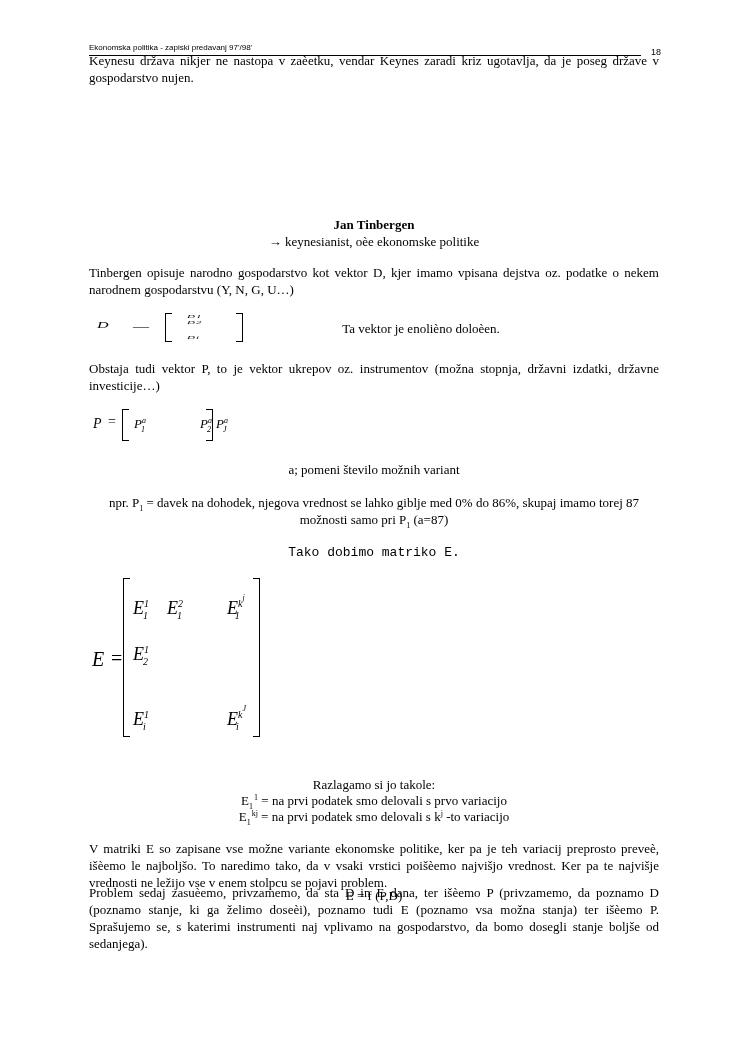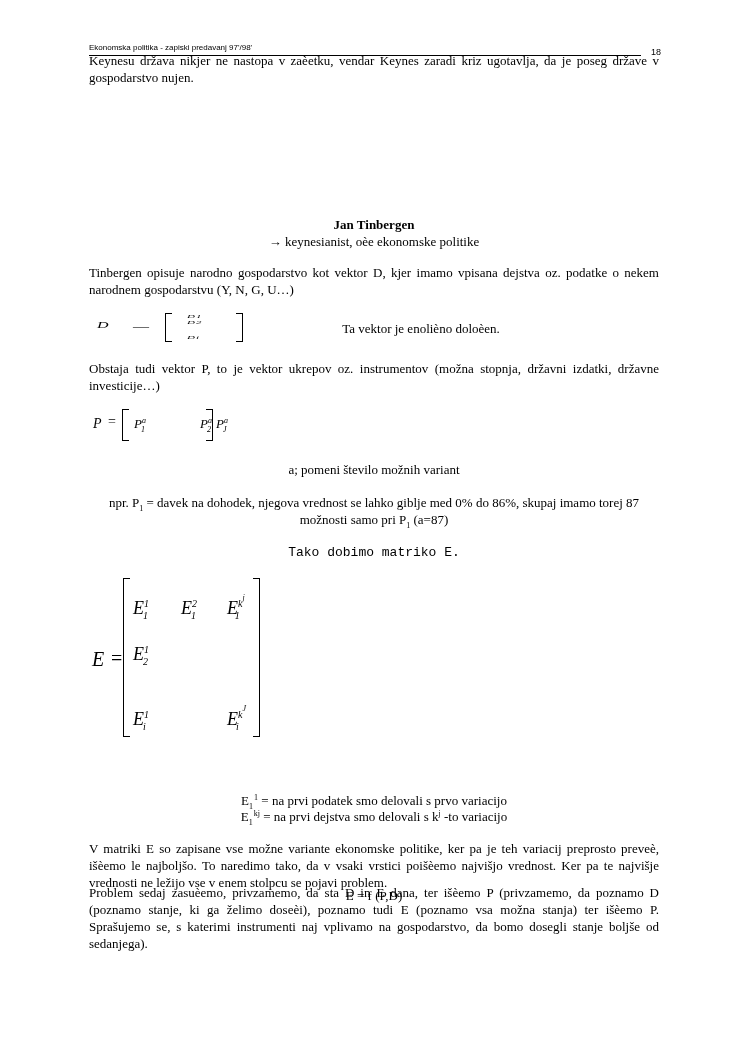--- a/index.html
+++ b/index.html
@@ -69,28 +69,29 @@
   <div class="txt nj" style="top:494px;"><span>npr. P</span><sub>1</sub><span> = davek na dohodek, njegova vrednost se lahko giblje med 0% do 86%, skupaj imamo torej 87</span></div>
   <div class="txt nj" style="top:511px;"><span>možnosti samo pri P</span><sub>1</sub><span> (a=87)</span></div>
 
   <div class="txt nj" style="top:544px;font-family:Liberation Mono, monospace;">Tako dobimo matriko E.</div>
 
   <div>
     <span class="math" style="left:92px; top:648px; font-size:20px;">E</span>
     <span class="math" style="left:111px; top:647px; font-size:20px; font-style:normal;">=</span>
     <div class="bracket bl" style="left:123px; top:578px; height:157px;"></div>
     <span class="math" style="left:133px; top:598px; font-size:18px;"><span>E</span><sup style="font-size:10px;">1</sup><sub style="font-size:10px; margin-left:-6px;">1</sub></span>
-    <span class="math" style="left:167px; top:598px; font-size:18px;margin-left:14px;"><span>E</span><sup style="font-size:10px;">2</sup><sub style="font-size:10px; margin-left:-6px;">1</sub></span>
+    <span class="math" style="left:167px; top:598px; font-size:18px;"><span>E</span><sup style="font-size:10px;">2</sup><sub style="font-size:10px; margin-left:-6px;">1</sub></span>
     <span class="math" style="left:227px; top:598px; font-size:18px;"><span>E</span><sup style="font-size:10px;">k<sup style="font-size:8px; position:relative; top:-3px;">j</sup></sup><sub style="font-size:10px; margin-left:-10px;">1</sub></span>
     <span class="math" style="left:133px; top:644px; font-size:18px;"><span>E</span><sup style="font-size:10px;">1</sup><sub style="font-size:10px; margin-left:-6px;">2</sub></span>
     <span class="math" style="left:133px; top:709px; font-size:18px;"><span>E</span><sup style="font-size:10px;">1</sup><sub style="font-size:10px; margin-left:-6px;">i</sub></span>
     <span class="math" style="left:227px; top:709px; font-size:18px;"><span>E</span><sup style="font-size:10px;">k<sup style="font-size:8px; position:relative; top:-3px;">J</sup></sup><sub style="font-size:10px; margin-left:-10px;">i</sub></span>
     <div class="bracket br" style="left:253px; top:578px; height:157px;"></div>
   </div>
 
+  <div class="txt nj" style="top:776px;">Razlagamo si jo takole:</div>
   <div class="txt nj" style="top:792px;"><span>E</span><sub>1</sub><sup style="margin-left:1px;">1</sup><span> = na prvi podatek smo delovali s prvo variacijo</span></div>
-  <div class="txt nj" style="top:808px;"><span>E</span><sub>1</sub><sup style="margin-left:1px;">kj</sup><span> = na prvi dejstva smo delovali s k</span><sup>j</sup><span> -to variacijo</span></div>
+  <div class="txt nj" style="top:808px;"><span>E</span><sub>1</sub><sup style="margin-left:1px;">kj</sup><span> = na prvi podatek smo delovali s k</span><sup>j</sup><span> -to variacijo</span></div>
 
   <div class="txt" style="top:840px;">V matriki E so zapisane vse možne variante ekonomske politike, ker pa je teh variacij preprosto preveè, išèemo le najboljšo. To naredimo tako, da v vsaki vrstici poišèemo najvišjo vrednost. Ker pa te najvišje vrednosti ne ležijo vse v enem stolpcu se pojavi problem.</div>
   <div class="txt center" style="top:887px;">E = f (P,D)</div>
   <div class="txt" style="top:884px;">Problem sedaj zasuèemo, privzamemo, da sta D in E dana, ter išèemo P (privzamemo, da poznamo D (poznamo stanje, ki ga želimo doseèi), poznamo tudi E (poznamo vsa možna stanja) ter išèemo P. Sprašujemo se, s katerimi instrumenti naj vplivamo na gospodarstvo, da bomo dosegli stanje boljše od sedanjega).</div>
 
 </div>
 
 </body></html>

